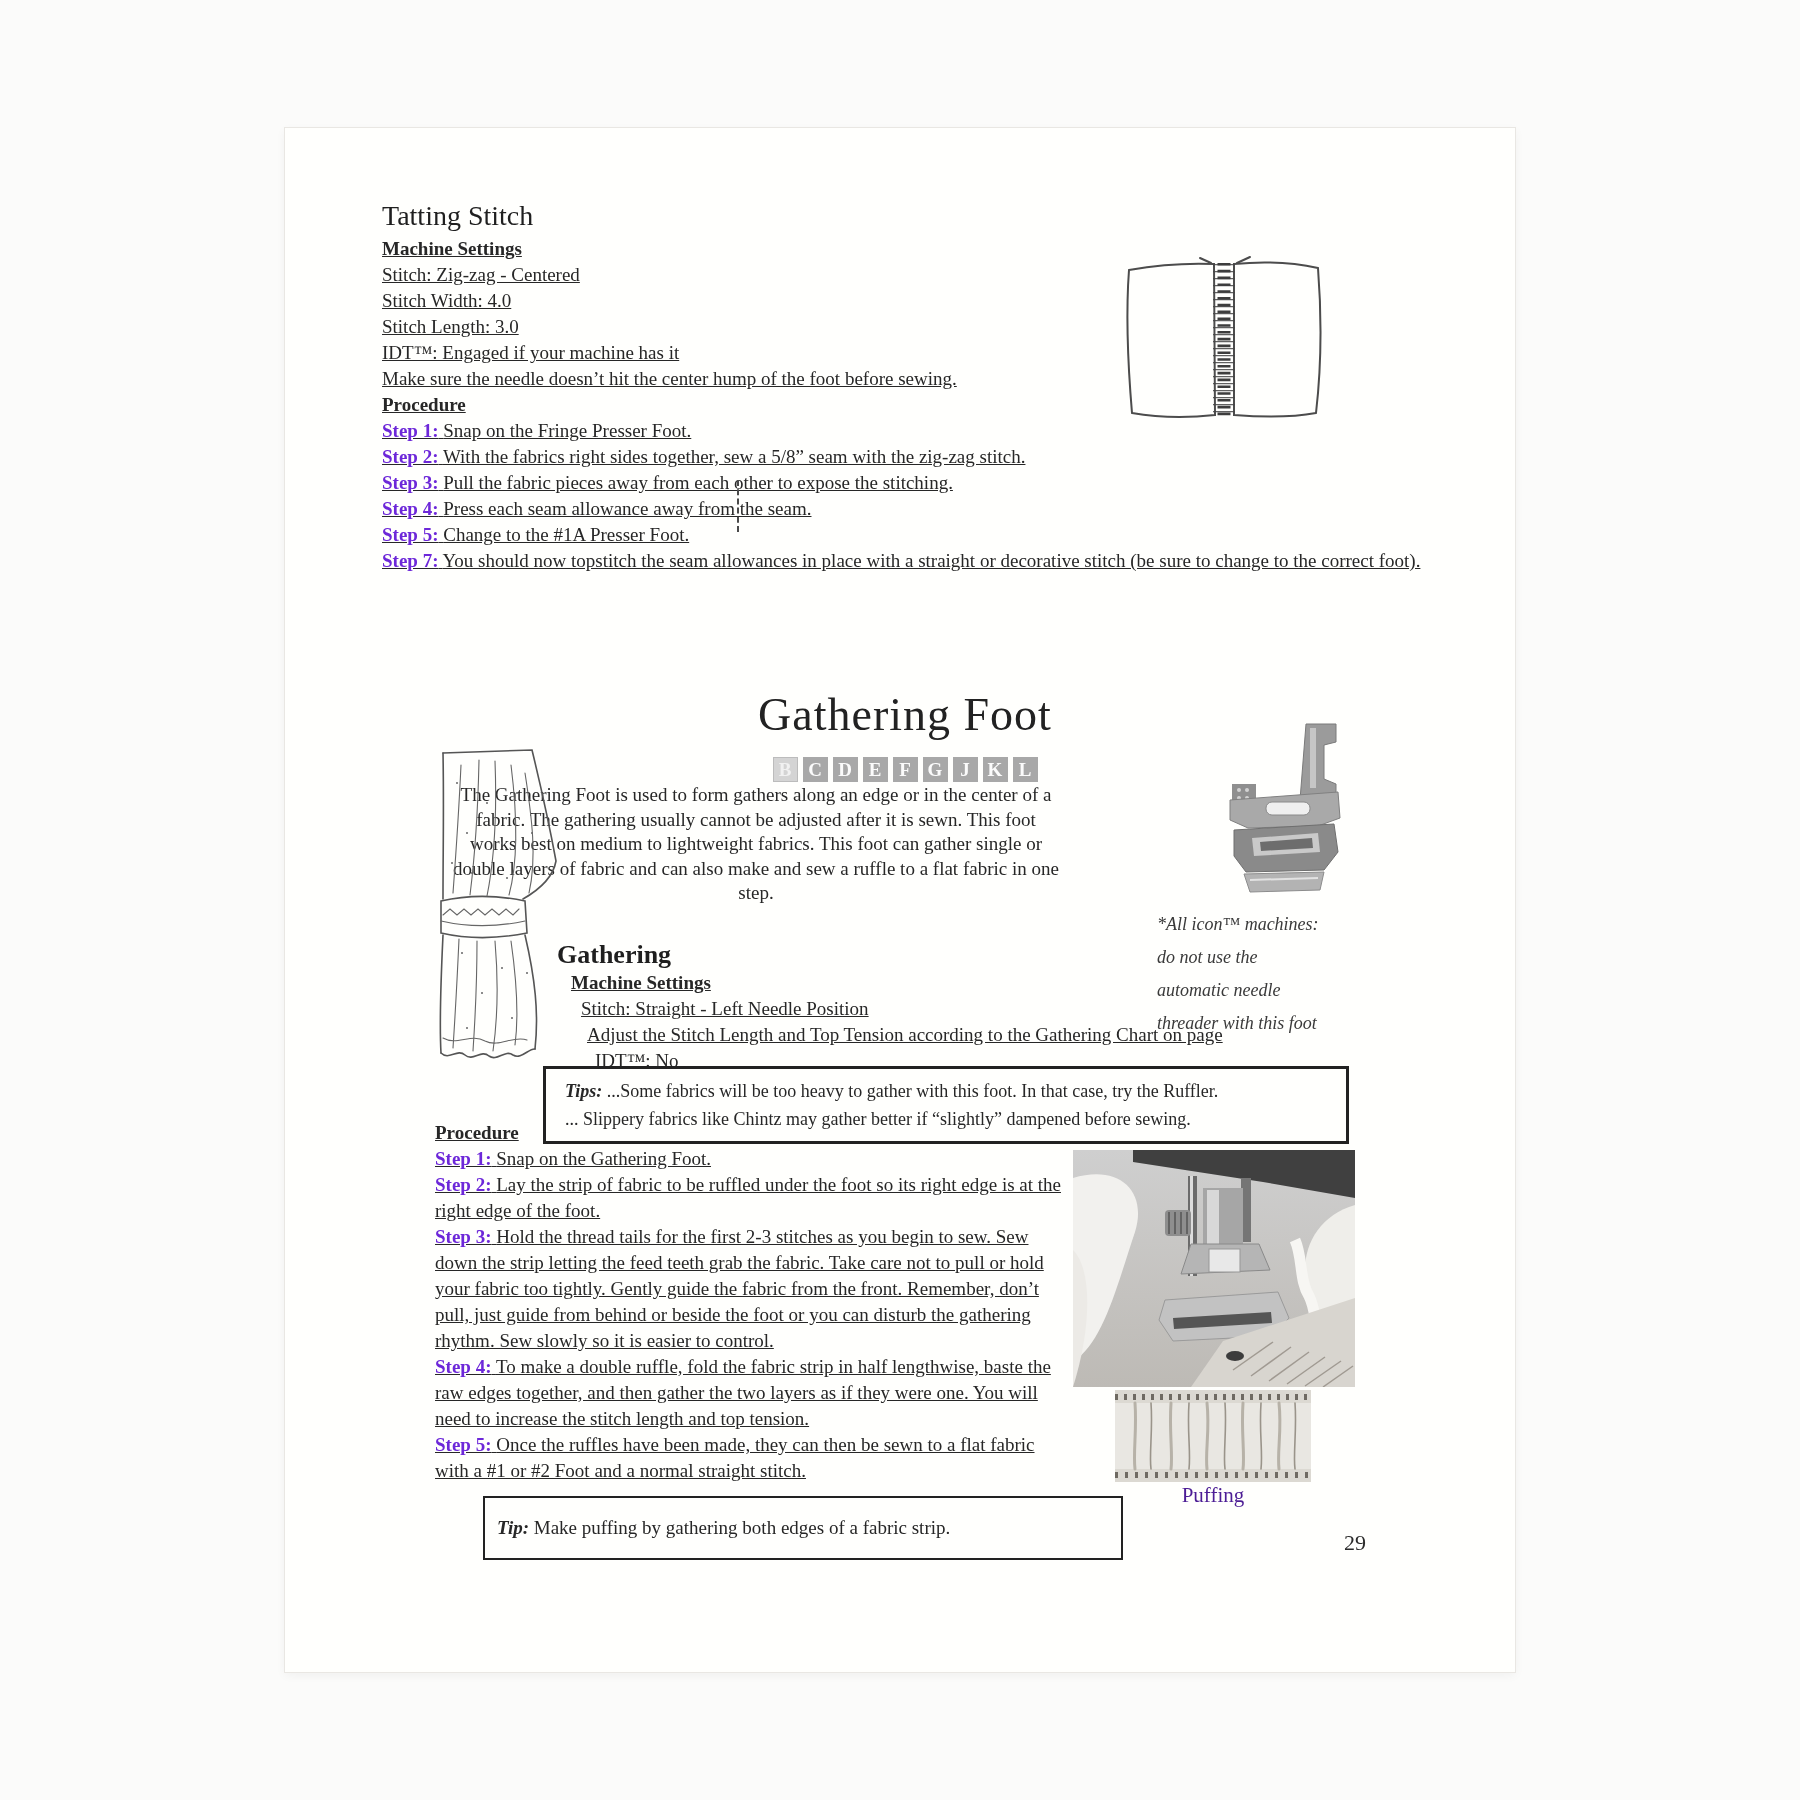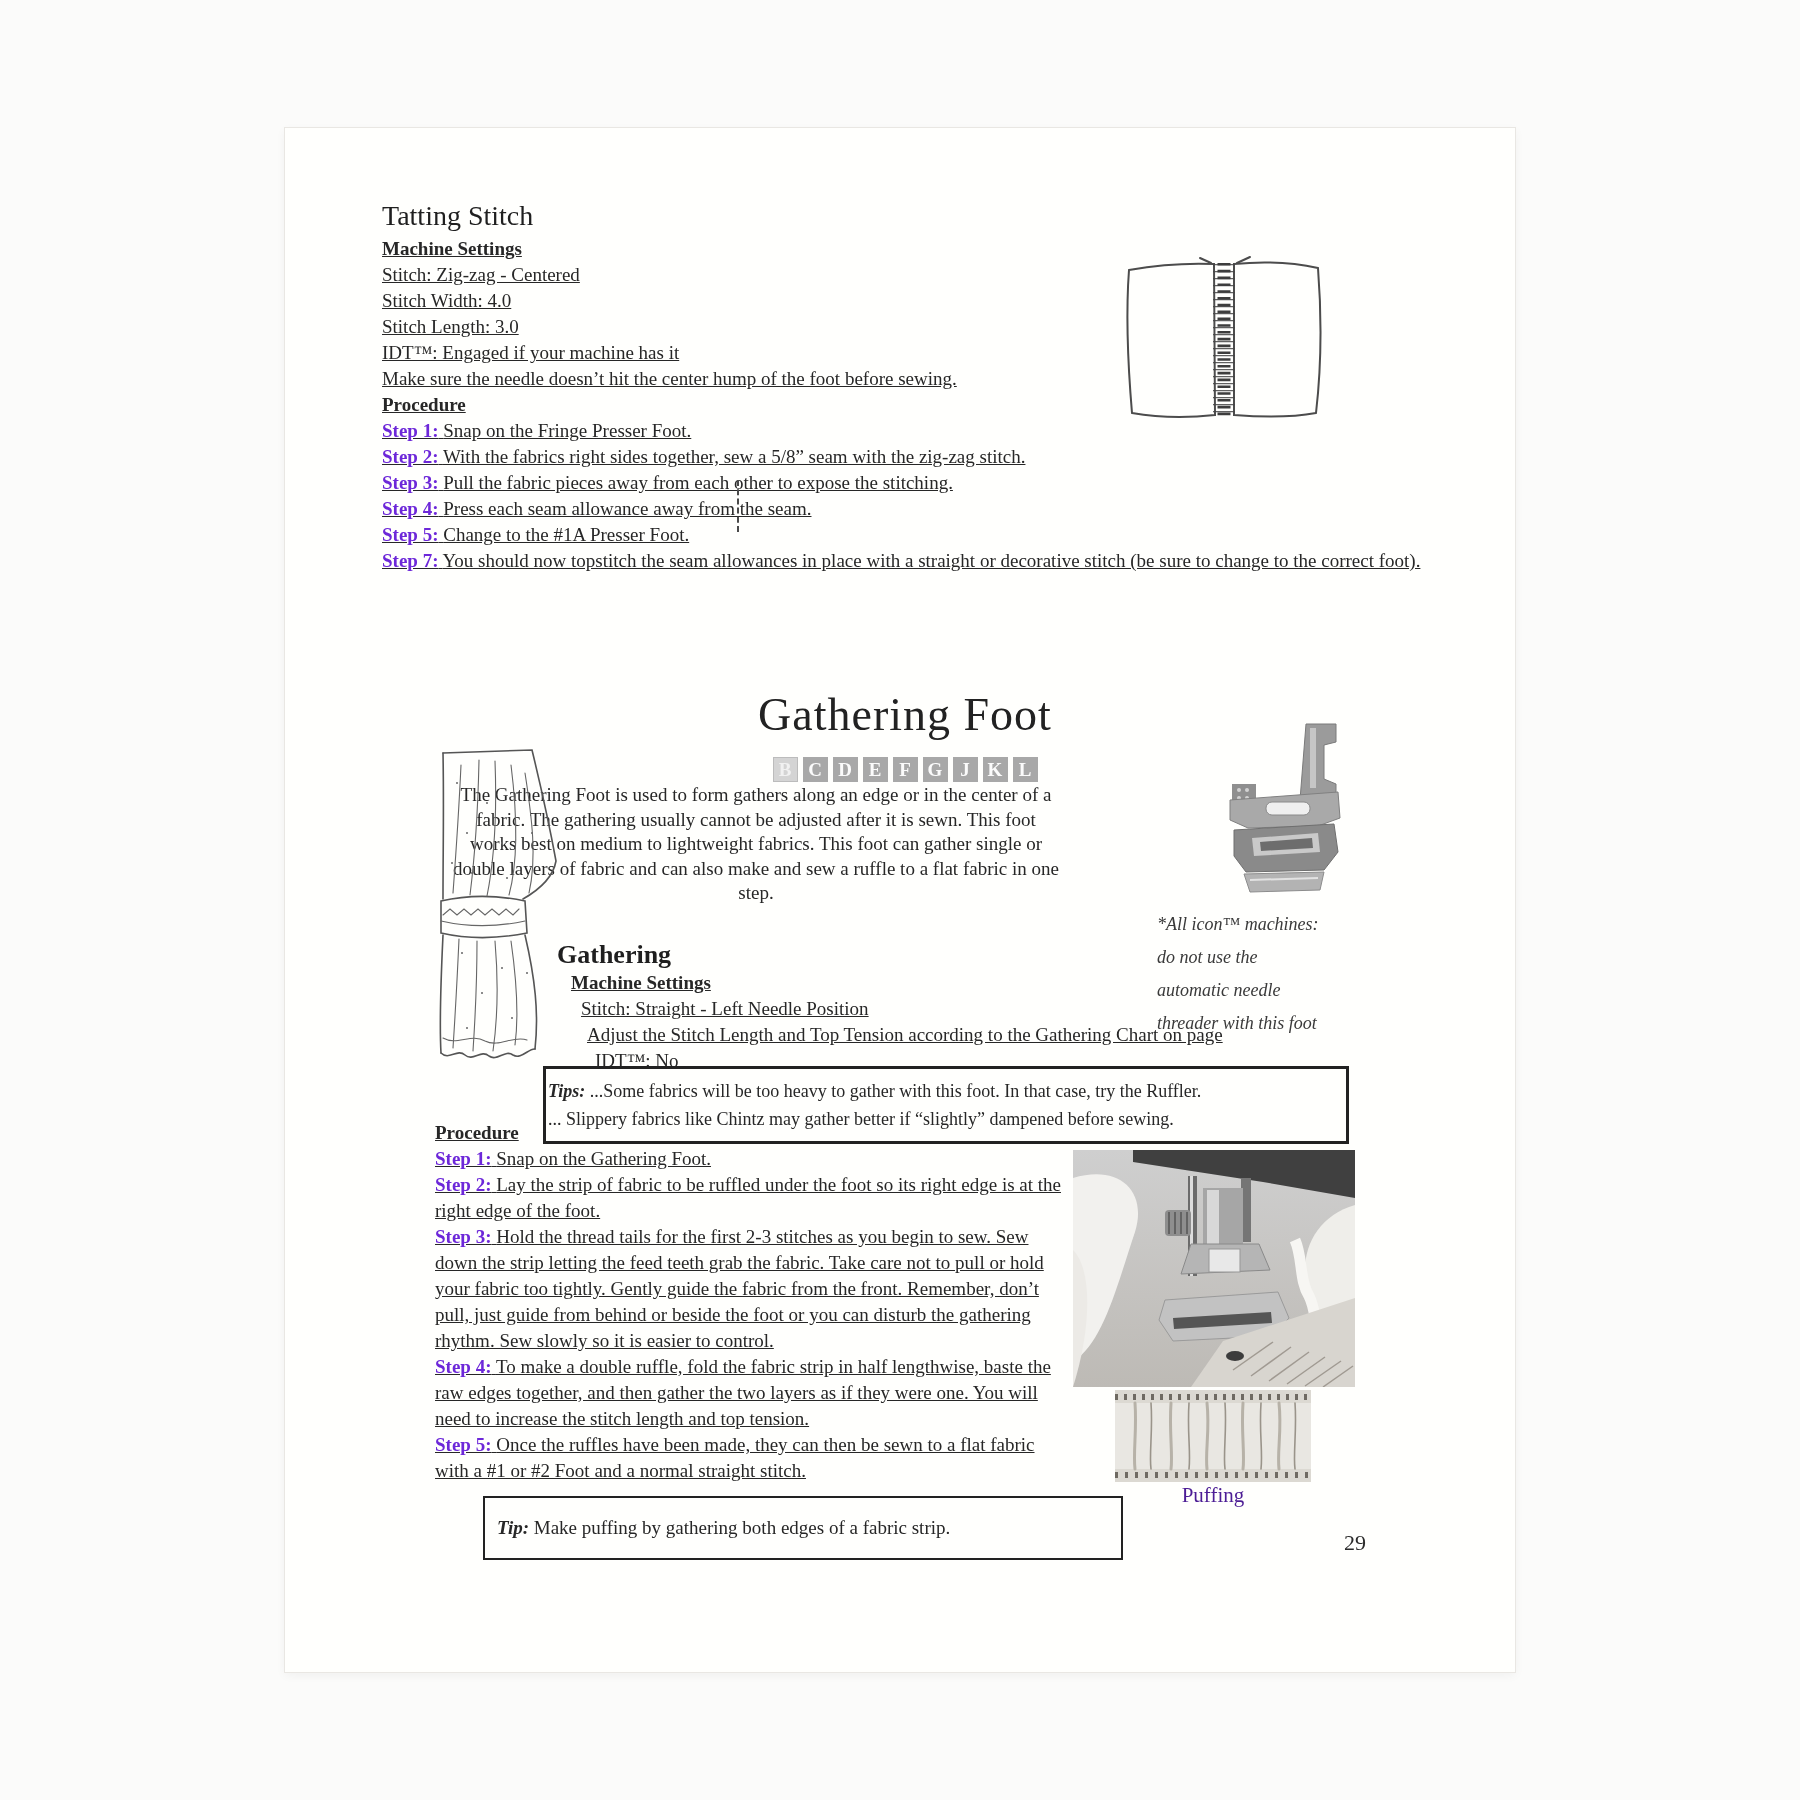--- a/index.html
+++ b/index.html
@@ -30,21 +30,21 @@
   .icon-note { left:872px; top:780px; width:172px; font-style:italic;
                font-size:18px; line-height:33px; color:#3a3a3a; }
 
   .gsettings { left:272px; top:812px; width:820px; }
   .gsettings .ms { margin-left:14px; }
   .gsettings .s0 { margin-left:24px; }
   .gsettings .s1 { margin-left:30px; }
   .gsettings .s2 { margin-left:38px; }
 
   .tips-box { left:258px; top:938px; width:806px; border:3px solid #222; background:#fffffd;
-              padding:8px 2px; box-sizing:border-box; }
+              padding:8px 19px; box-sizing:border-box; }
   .tips-box p { margin:0; font-size:18px; line-height:28px; color:#272727; white-space:nowrap; }
 
   .gproc-block { left:150px; top:992px; width:632px; }
 
   .tip-box { left:198px; top:1368px; width:640px; border:2.5px solid #222; background:#fffffd;
              padding:17px 12px; box-sizing:border-box; }
   .tip-box p { margin:0; font-size:19px; line-height:26px; color:#272727; white-space:nowrap; }
 
   .puffing-caption { left:830px; top:1355px; width:196px; text-align:center;
                      font-size:21px; color:#4c1d95; }

